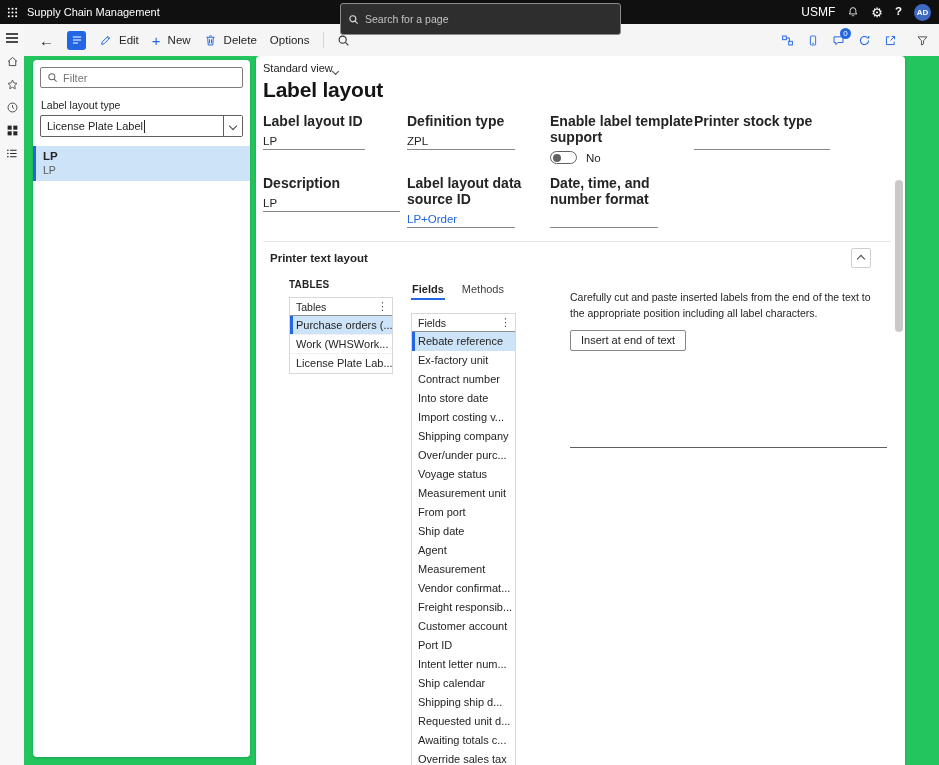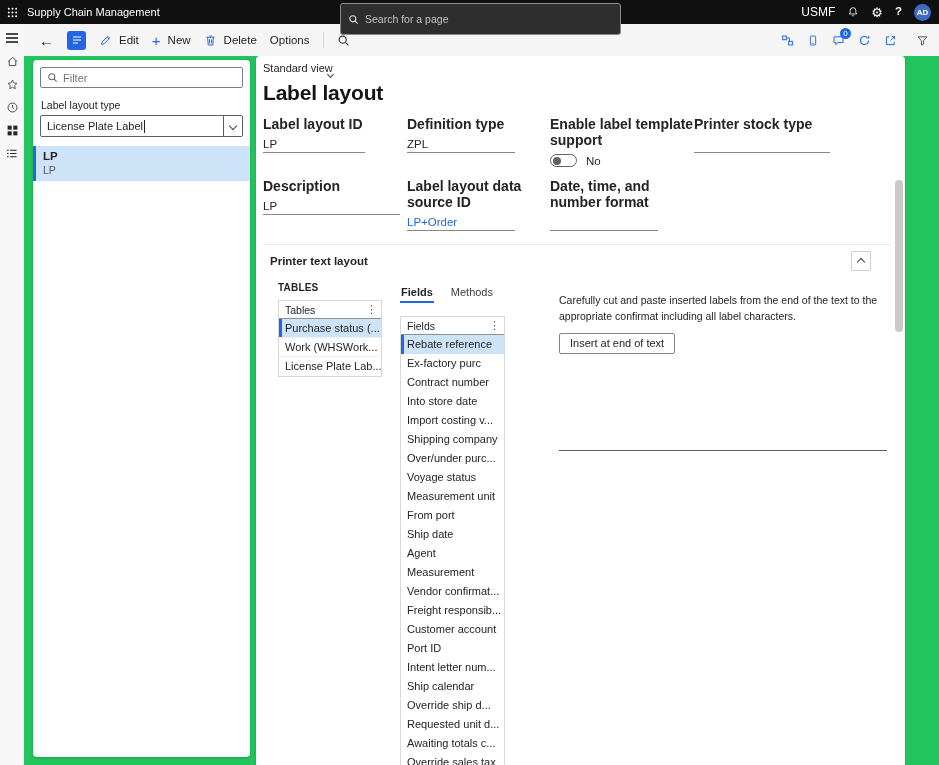--- a/index.html
+++ b/index.html
@@ -58,38 +58,38 @@
   .panel-list{margin-top:9px;}
   .panel-item{min-height:34px;padding:3px 8px 4px 10px;position:relative;cursor:pointer;}
   .panel-item.selected{background:var(--selection,#CDE3F7);}
   .panel-item.selected::before{content:"";position:absolute;left:0;top:0;bottom:0;width:3px;background:var(--accent,#2266E3);}
   .panel-item-title{font-size:11.5px;font-weight:bold;line-height:15px;}
   .panel-item-sub{font-size:10.5px;color:#5c5c5c;line-height:13px;}
 
   
   .main-card{position:absolute;left:256px;top:56px;width:649px;height:712px;background:#fff;border-radius:4px 4px 0 0;box-shadow:0 1px 3px rgba(0,0,0,.18);z-index:4;overflow:hidden;}
   .main-inner{position:relative;height:100%;padding:6px 14px 0 7px;}
-  .view-row{display:inline-flex;align-items:flex-end;font-size:11px;cursor:pointer;flex-direction:column;}
+  .view-row{display:inline-flex;align-items:flex-end;font-size:11px;cursor:pointer;}
   .view-row .chev{width:5px;height:5px;margin-top:-2px;}
   .page-title{font-size:21px;font-weight:700;letter-spacing:-.2px;color:#141414;margin:4px 0 11px;}
   .field-grid{display:grid;grid-template-columns:144px 143px 144px 1fr;row-gap:9px;}
   .fld-label{font-size:14px;color:#242424;margin-bottom:4px;font-weight:bold;}
   .fld-value{font-size:11.5px;color:#242424;border-bottom:1px solid #8a8886;height:17px;line-height:16px;}
   .fld-value.link{color:var(--accent,#2266E3);}
   .w102{width:102px}.w108{width:108px}.w136{width:136px}.w137{width:137px}
   .toggle-row{display:flex;align-items:center;gap:9px;height:17px;}
   .toggle{width:27px;height:13px;border:1px solid #616161;border-radius:8px;position:relative;flex:none;background:#fff;}
   .toggle-knob{position:absolute;left:2px;top:1.5px;width:8px;height:8px;border-radius:50%;background:#616161;}
   .toggle-label{font-size:11.5px;}
   .fasttab{margin-top:13px;border-top:1px solid #e8e8e8;display:flex;align-items:center;justify-content:space-between;padding:6px 20px 4px 7px;}
   .fasttab-title{font-size:11.5px;font-weight:700;}
   .collapse-btn{width:20px;height:20px;border:1px solid #cfcfcf;border-radius:2px;display:flex;align-items:center;justify-content:center;background:#fff;cursor:pointer;}
   .collapse-btn .chev{margin-top:2px;}
   .section-body{display:flex;align-items:flex-start;margin-top:5px;}
-  .col-tables{width:104px;margin-left:15px;flex:none;}
+  .col-tables{width:104px;margin-left:26px;flex:none;}
   .col-fields{width:105px;margin-left:18px;flex:none;}
   .col-editor{flex:1;margin-left:54px;margin-right:4px;}
   .caption{font-size:10px;font-weight:700;letter-spacing:.2px;margin:2px 0 7px;}
   .mini-grid{border:1px solid #d8d8d8;background:#fff;}
   .grid-head{height:18px;display:flex;align-items:center;justify-content:space-between;padding:0 4px 0 6px;font-size:10.5px;border-bottom:1px solid #8f8f8f;}
   .kebab{font-size:11px;color:#444;line-height:1;cursor:pointer;}
   .mini-row{height:19px;line-height:19px;font-size:11px;padding-left:6px;white-space:nowrap;overflow:hidden;position:relative;cursor:pointer;}
   .rows-tables .mini-row{border-bottom:1px solid #f0f0f0;}
   .rows-tables .mini-row:last-child{border-bottom:0;}
   .mini-row.selected{background:var(--selection,#CDE3F7);}
@@ -354,21 +354,21 @@
 
         <div class="col-tables">
           <div class="caption">TABLES</div>
           <div class="mini-grid">
             <div class="grid-head">
               <span>Tables</span>
               <span class="kebab">⋮</span>
             </div>
             <div class="rows-tables">
 
-                <div class="mini-row selected">Purchase status (...</div>
+                <div class="mini-row selected">Purchase orders (...</div>
 
                 <div class="mini-row">Work (WHSWork...</div>
 
                 <div class="mini-row">License Plate Lab...</div>
               </div>
           </div>
         </div>
 
         <div class="col-fields">
           <div class="tabs">
@@ -379,21 +379,21 @@
             </div>
           <div class="mini-grid">
             <div class="grid-head">
               <span>Fields</span>
               <span class="kebab">⋮</span>
             </div>
             <div class="rows-fields">
 
                 <div class="mini-row selected">Rebate reference</div>
 
-                <div class="mini-row">Ex-factory purc</div>
+                <div class="mini-row">Ex-factory unit</div>
 
                 <div class="mini-row">Contract number</div>
 
                 <div class="mini-row">Into store date</div>
 
                 <div class="mini-row">Import costing v...</div>
 
                 <div class="mini-row">Shipping company</div>
 
                 <div class="mini-row">Over/under purc...</div>
@@ -415,38 +415,38 @@
                 <div class="mini-row">Freight responsib...</div>
 
                 <div class="mini-row">Customer account</div>
 
                 <div class="mini-row">Port ID</div>
 
                 <div class="mini-row">Intent letter num...</div>
 
                 <div class="mini-row">Ship calendar</div>
 
-                <div class="mini-row">Override ship d...</div>
+                <div class="mini-row">Shipping ship d...</div>
 
                 <div class="mini-row">Requested unit d...</div>
 
                 <div class="mini-row">Awaiting totals c...</div>
 
                 <div class="mini-row">Override sales tax</div>
 
                 <div class="mini-row">VATNumTableType</div>
 
                 <div class="mini-row">Reference</div>
 
               </div>
           </div>
         </div>
 
         <div class="col-editor">
-          <p class="instruction">Carefully cut and paste inserted labels from the end of the text to the appropriate confirmat including all label characters.</p>
+          <p class="instruction">Carefully cut and paste inserted labels from the end of the text to the appropriate position including all label characters.</p>
           <button class="insert-btn">Insert at end of text</button>
           <div class="editor-line"></div>
         </div>
 
       </div>
     </div>
 
     <div class="scrollbar">
       <div class="scroll-thumb"></div>
     </div>

